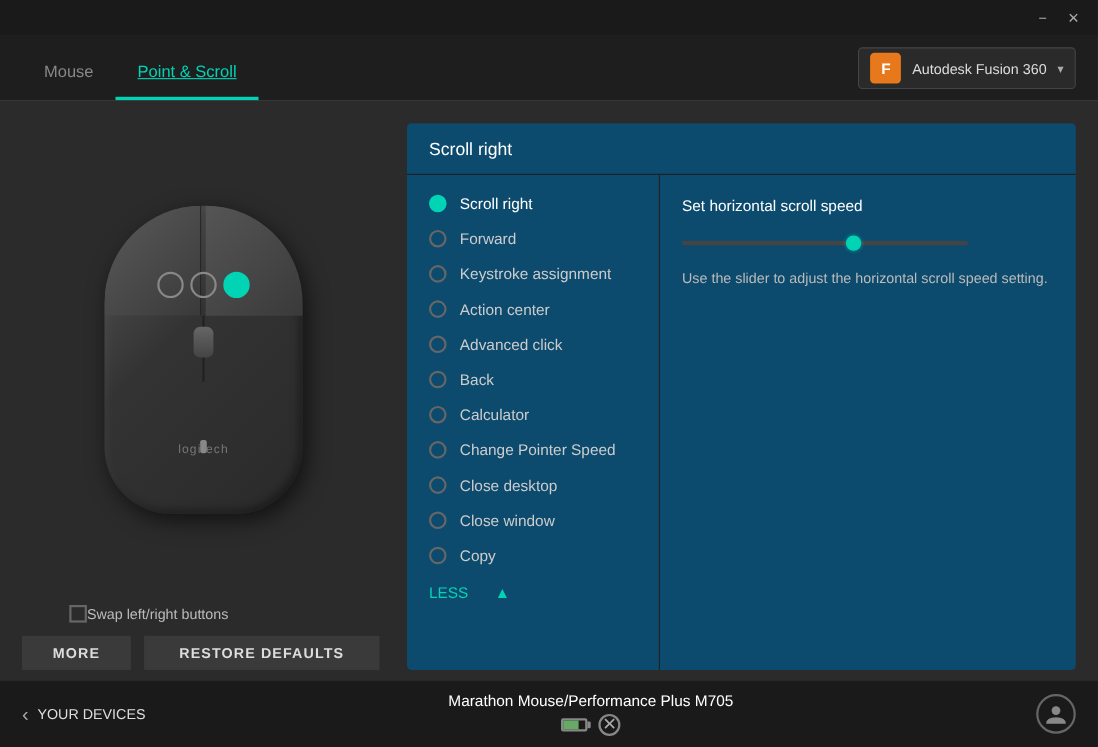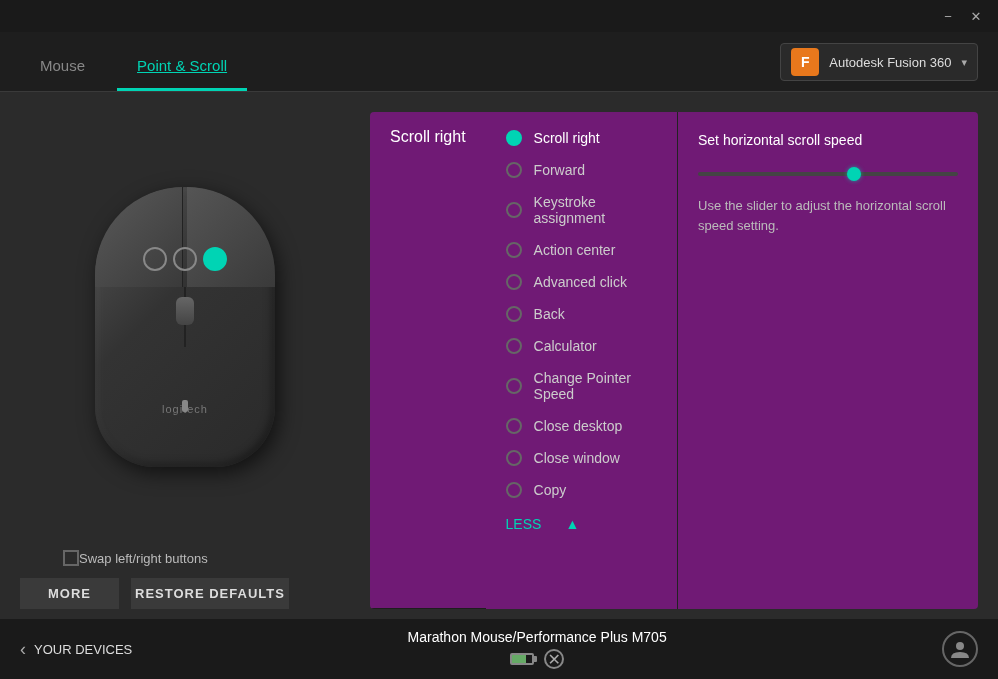--- a/index.html
+++ b/index.html
@@ -39,21 +39,21 @@
       background: #1e1e1e;
       display: flex;
       align-items: flex-end;
       padding: 0 20px;
       border-bottom: 1px solid #3a3a3a;
       justify-content: space-between;
     }
     .nav-tabs {
       display: flex;
       align-items: flex-start;
-      gap: 12px;
+      gap: 0;
       height: 100%;
     }
     .nav-tab {
       padding: 0 20px 14px 20px;
       cursor: pointer;
       font-size: 15px;
       color: #888;
       border-bottom: 3px solid transparent;
       height: 100%;
       display: flex;
@@ -233,37 +233,37 @@
       padding: 8px 28px;
       background: #3a3a3a;
       border: none;
       color: #ddd;
       font-size: 13px;
       font-weight: bold;
       cursor: pointer;
       letter-spacing: 1px;
     }
     .btn-restore {
-      padding: 8px 4px;
+      padding: 8px 32px;
       background: #3a3a3a;
       border: none;
       color: #ddd;
       font-size: 13px;
       font-weight: bold;
       cursor: pointer;
       letter-spacing: 1px;
     }
 
     
     .right-panel {
       flex: 1;
-      background: #701a75;
+      background: #0c4a6e;
       border-radius: 4px;
       display: flex;
-      flex-direction: row;
+      flex-direction: column;
       overflow: hidden;
     }
     .panel-title {
       padding: 16px 20px 12px 20px;
       font-size: 16px;
       color: #fff;
       border-bottom: 1px solid #1e1e1e;
     }
     .panel-body {
       display: flex;

